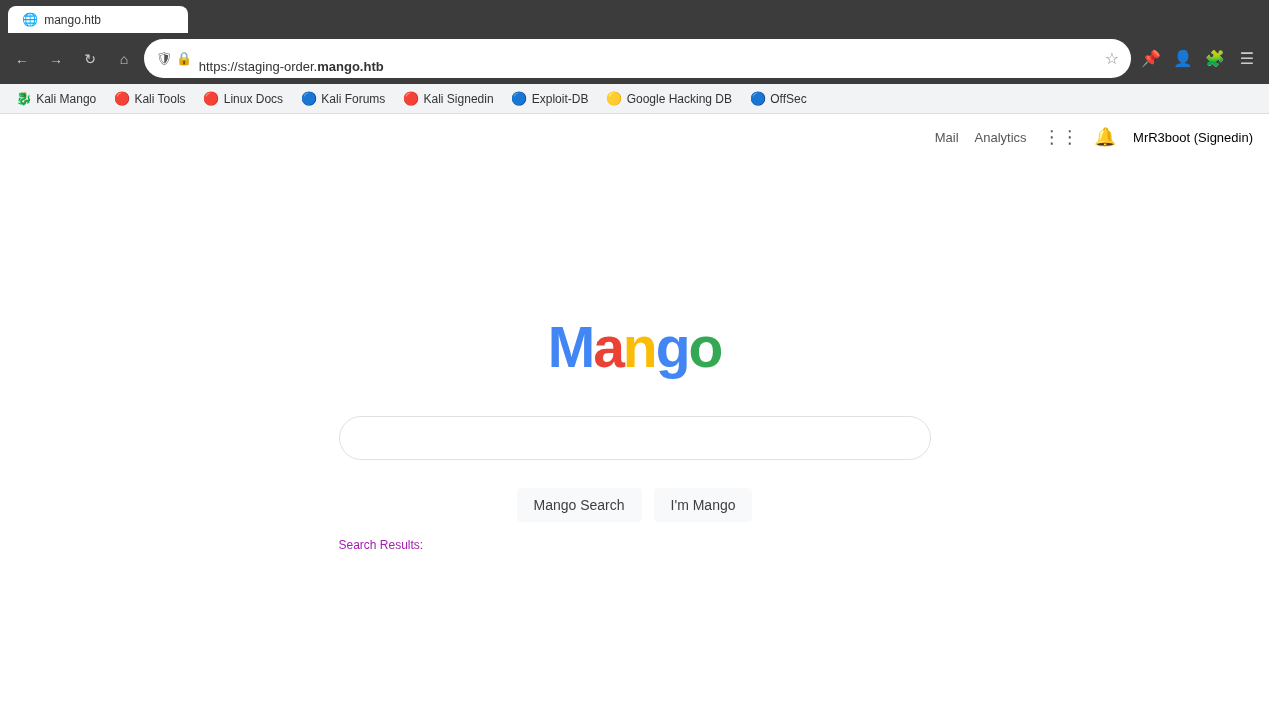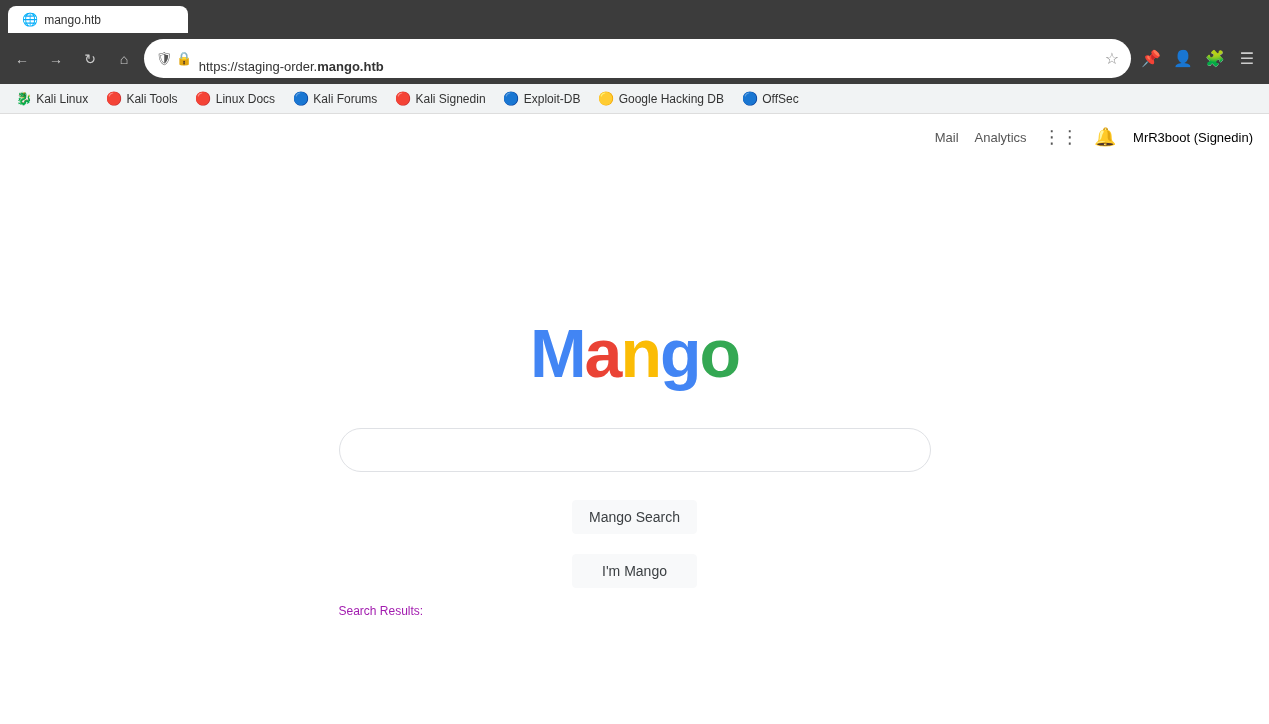--- a/index.html
+++ b/index.html
@@ -98,21 +98,21 @@
     
     .main-content {
       display: flex;
       flex-direction: column;
       align-items: center;
       padding-top: 200px;
     }
 
     
     .logo {
-      font-size: 68px;
+      font-size: 57px;
       font-weight: 700;
       letter-spacing: -2px;
       margin-bottom: 36px;
       font-family: Arial, sans-serif;
     }
     .logo .M { color: #4285F4; }
     .logo .a { color: #EA4335; }
     .logo .n { color: #FBBC05; }
     .logo .g { color: #4285F4; }
     .logo .o { color: #34A853; }
@@ -126,23 +126,22 @@
       padding: 0 16px;
       font-size: 16px;
       outline: none;
       color: #333;
       box-shadow: none;
       margin-bottom: 28px;
     }
 
     
     .search-buttons {
-      display: flex; gap: 20px;
+      display: flex; gap: 12px;
       margin-bottom: 16px;
-      flex-direction: column;
     }
     .search-btn {
       background: #f8f9fa;
       border: 1px solid #f8f9fa;
       border-radius: 4px;
       padding: 8px 16px;
       font-size: 14px;
       color: #3c4043;
       cursor: pointer;
     }
@@ -204,21 +203,21 @@
       <button class="nav-right-btn">📌</button>
       <button class="nav-right-btn">👤</button>
       <button class="nav-right-btn">🧩</button>
       <button class="nav-right-btn">☰</button>
     </div>
   </div>
 
   <div class="bookmarks-bar">
     <div class="bookmark-item">
       <span class="bookmark-icon">🐉</span>
-      <span>Kali Linux</span>
+      <span>Kali Mango</span>
     </div>
     <div class="bookmark-item">
       <span class="bookmark-icon">🔴</span>
       <span>Kali Tools</span>
     </div>
     <div class="bookmark-item">
       <span class="bookmark-icon">🔴</span>
       <span>Linux Docs</span>
     </div>
     <div class="bookmark-item">

